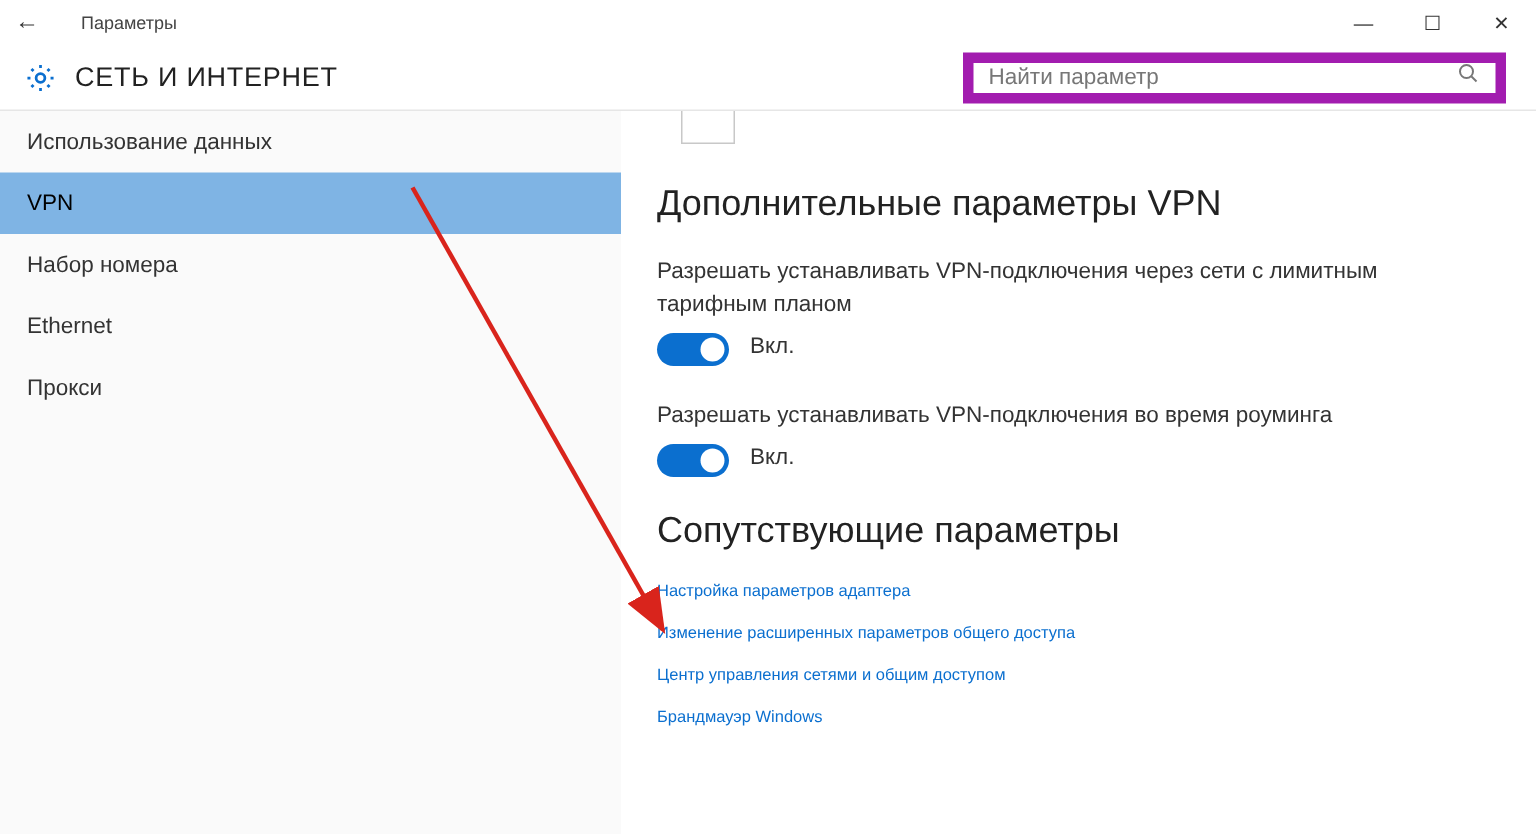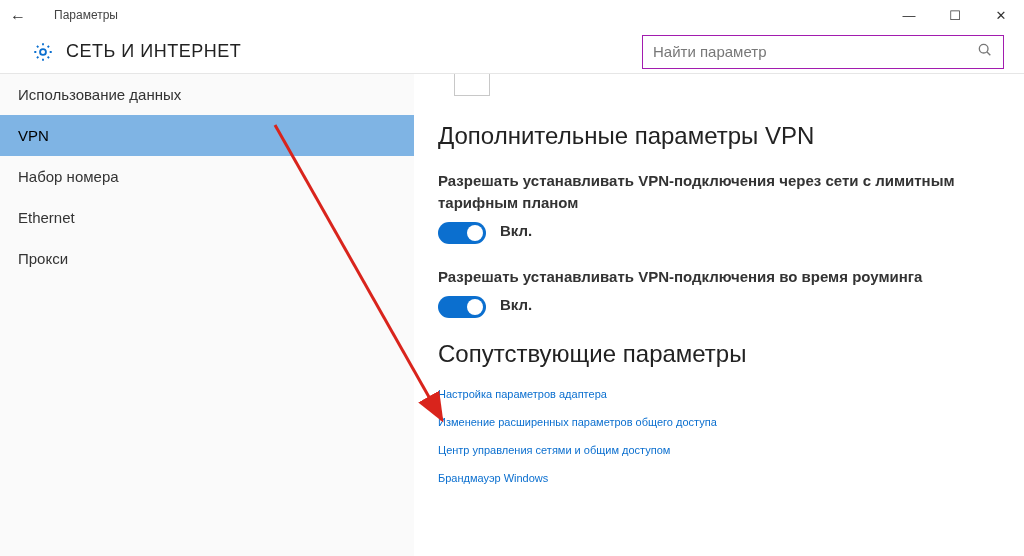--- a/index.html
+++ b/index.html
@@ -44,41 +44,41 @@
     align-items: center;
     justify-content: center;
     font-size: 13px;
     color: #333;
     cursor: pointer;
   }
   .header {
     height: 44px;
     display: flex;
     align-items: center;
-    padding-left: 26px;
+    padding-left: 10px;
     border-bottom: 1px solid #e6e6e6;
     justify-content: center;
   }
   .header .gear {
     width: 34px;
     display: flex;
     justify-content: center;
     color: #0b6fcf;
   }
   .header .section-title {
     font-size: 18px;
     letter-spacing: 0.5px;
     color: #222;
     flex: 1;
     padding-left: 6px;
   }
   .searchbox {
     width: 362px;
     height: 34px;
-    border: 1px solid #a21caf;
+    border: 7px solid #a21caf;
     display: flex;
     align-items: center;
     padding: 0 10px;
     margin-right: 20px;
     position: relative;
   }
   .searchbox input {
     border: none;
     outline: none;
     width: 100%;
@@ -126,21 +126,20 @@
     margin-left: 16px;
   }
   .content h2 {
     font-size: 24px;
     font-weight: 400;
     color: #222;
     margin-bottom: 20px;
   }
   .setting {
     margin-bottom: 22px;
-    font-weight: bold;
   }
   .setting .label {
     color: #333;
     font-size: 15px;
     line-height: 22px;
     margin-bottom: 8px;
   }
   .toggle-row {
     display: flex;
     align-items: flex-start;

